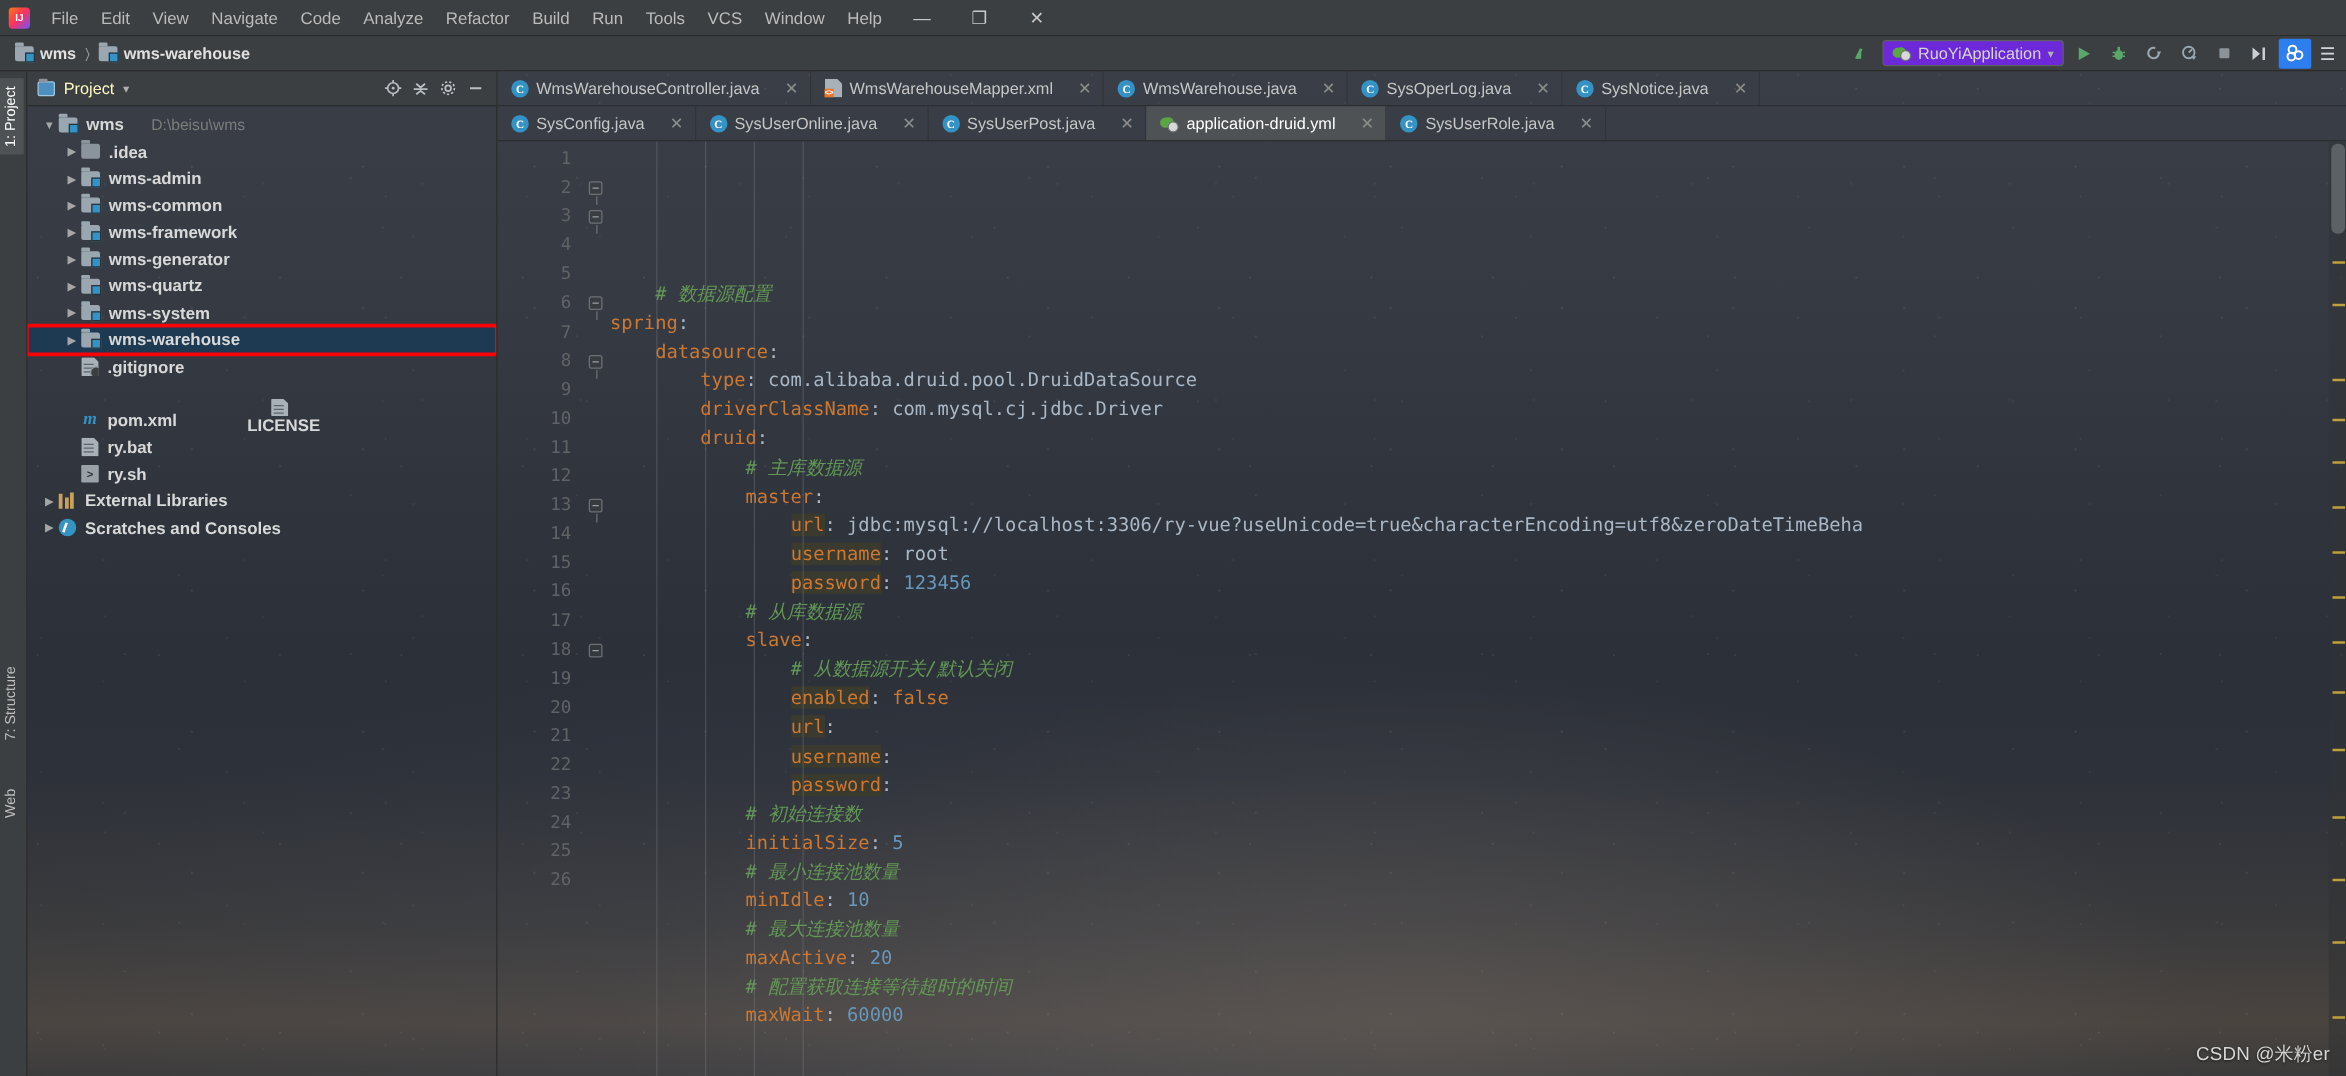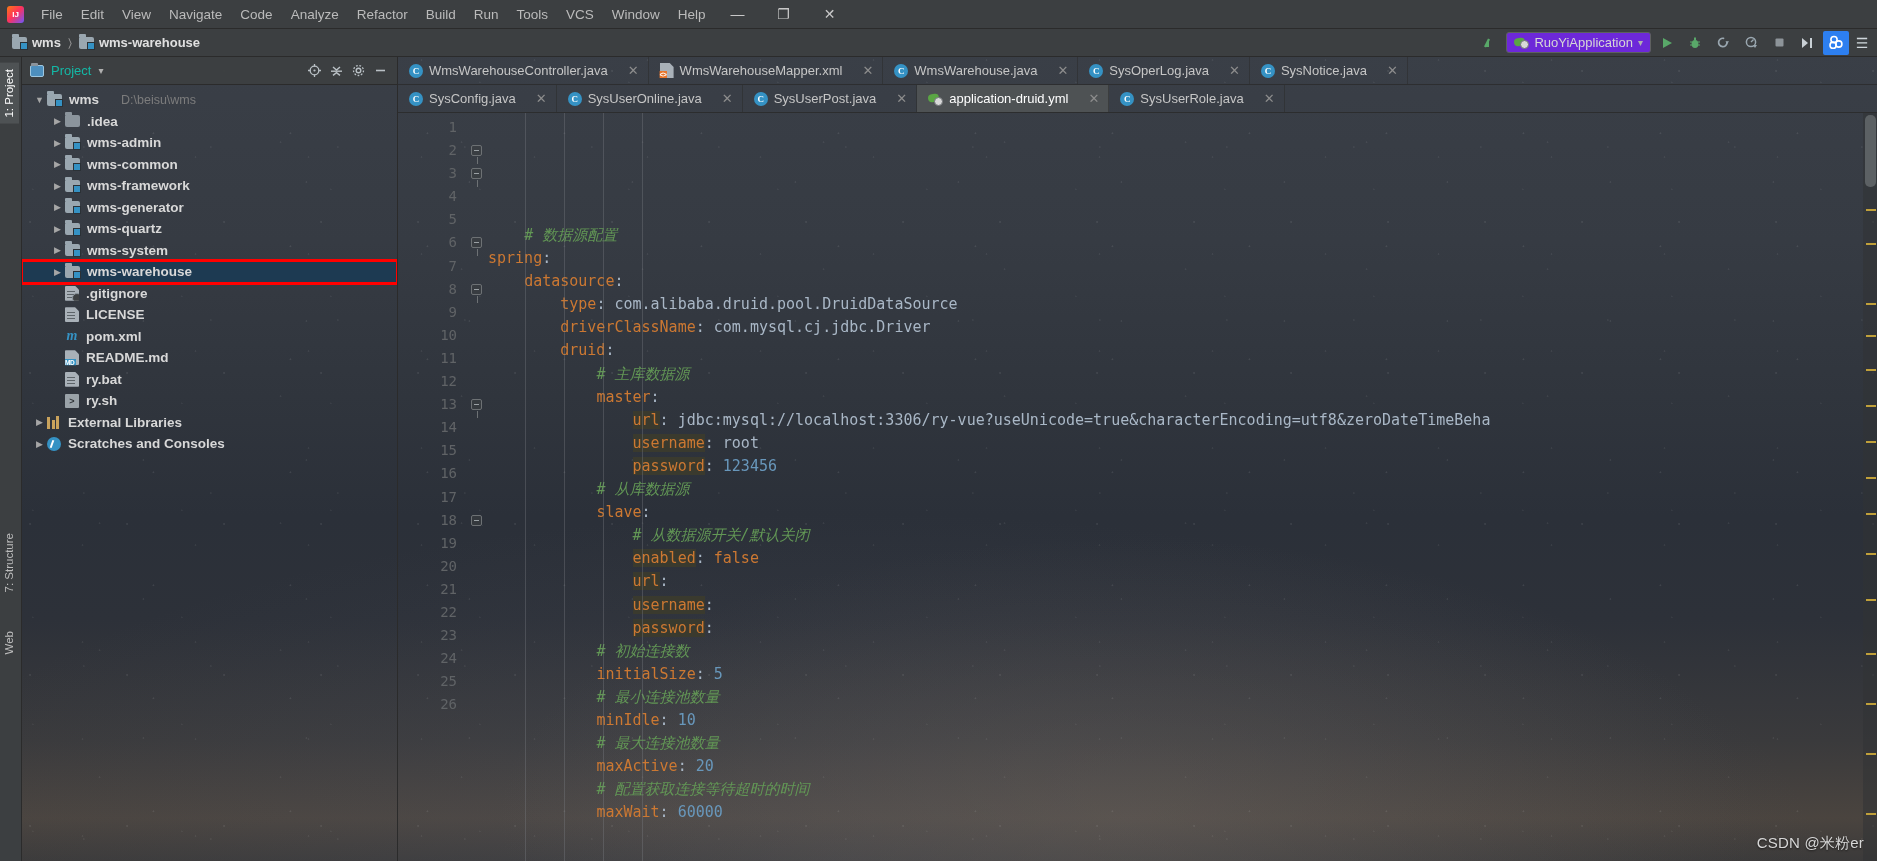--- a/index.html
+++ b/index.html
@@ -137,21 +137,21 @@
     background: transparent;
     border-right: 1px solid #2b2b2b;
     position: relative;
   }
   .panel-header {
     height: 28px; display: flex; align-items: center;
     padding: 0 6px 0 8px;
     border-bottom: 1px solid #2b2b2b;
     background: rgba(60,63,65,0.96);
   }
-  .panel-title { font-size: 13px; color: #14b8a6; margin-left: 7px; }
+  .panel-title { font-size: 13px; color: #fef9c3; margin-left: 7px; }
   .panel-header .spacer { flex: 1; }
   .panel-ico { width: 22px; height: 22px; display: flex; align-items: center; justify-content: center; }
 
   .tree { flex: 1; padding-top: 4px; overflow: hidden; position: relative; }
   .tree-row {
     display: flex; align-items: center; height: 21.5px;
     padding-left: 6px; font-size: 13.5px; color: #d8d8d8;
     white-space: nowrap; position: relative;
   }
   .tree-row.selected { background: #1d3a52; }
@@ -494,39 +494,34 @@
         </div>
 
         <div class="tree-row" style="padding-left:28px;">
           <span class="arrow none">▶</span>
           <span class="fileicon git">
               <i class="lines"></i>
             </span>
           <span class="tree-label">.gitignore</span>
         </div>
 
-        <div class="tree-row" style="padding-left:28px;">
+        <div class="tree-row" style="padding-left:28px;flex-direction:column;">
           <span class="arrow none">▶</span>
           <span class="fileicon">
               <i class="lines"></i>
             </span>
           <span class="tree-label">LICENSE</span>
         </div>
 
         <div class="tree-row" style="padding-left:28px;">
           <span class="arrow none">▶</span>
           <span class="mvn-icon">m</span>
           <span class="tree-label">pom.xml</span>
         </div>
 
-        <div class="tree-row" style="padding-left:28px;">
-          <span class="arrow none">▶</span>
-          <span class="fileicon md"></span>
-          <span class="tree-label">README.md</span>
-        </div>
 
         <div class="tree-row" style="padding-left:28px;">
           <span class="arrow none">▶</span>
           <span class="fileicon">
               <i class="lines"></i>
             </span>
           <span class="tree-label">ry.bat</span>
         </div>
 
         <div class="tree-row" style="padding-left:28px;">

